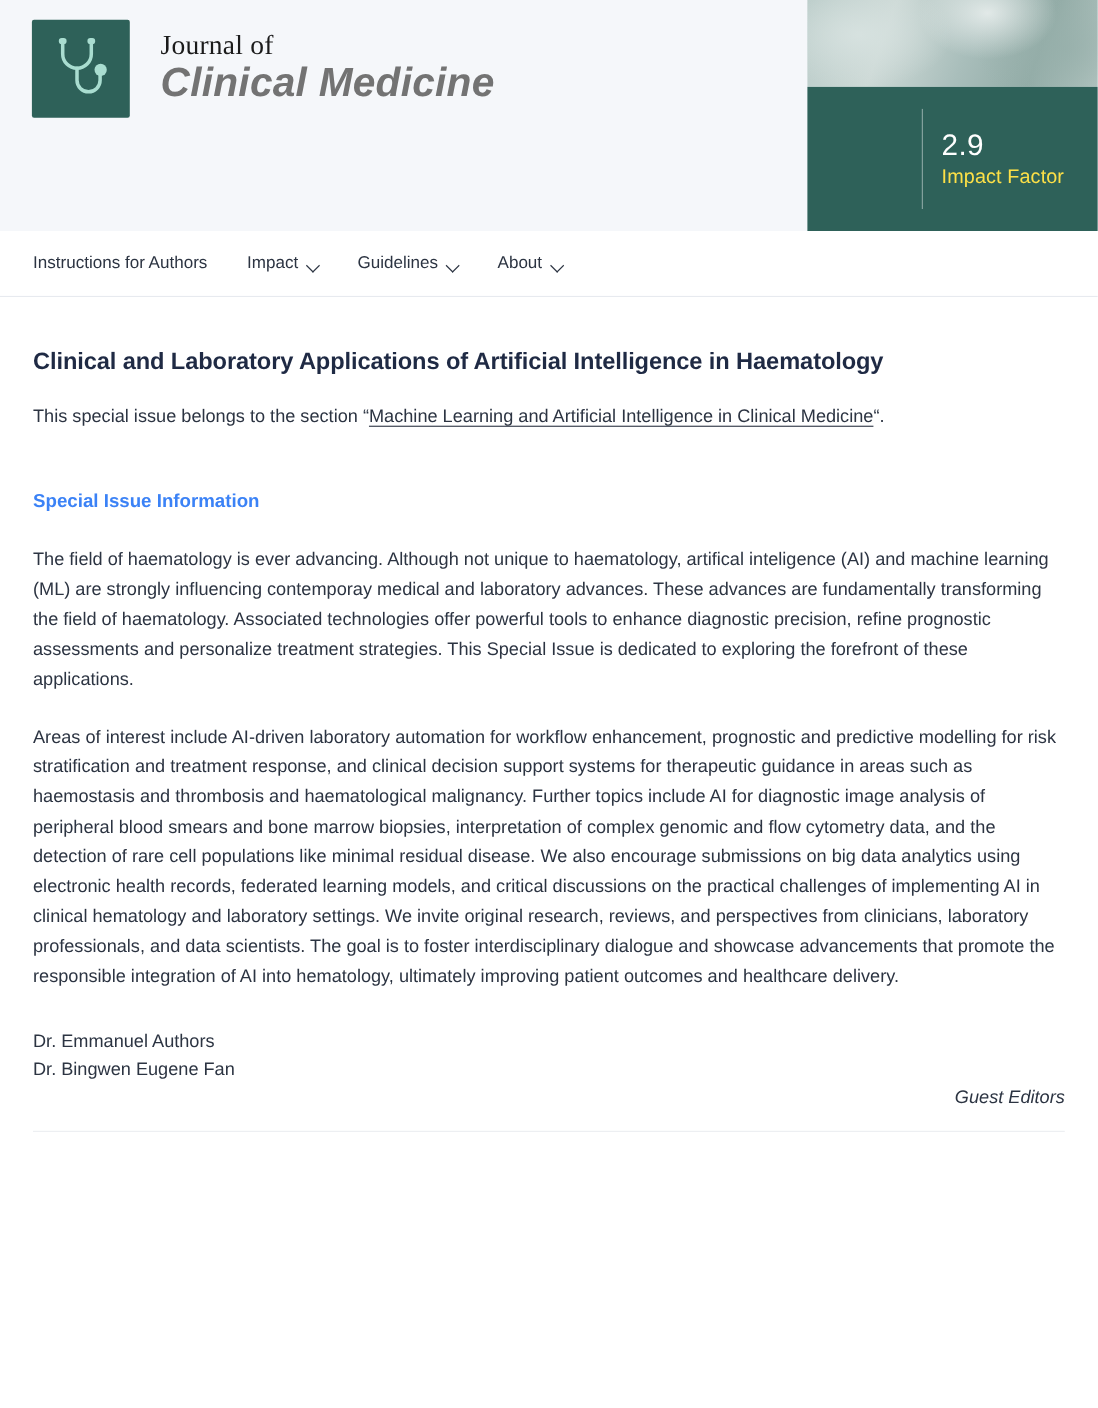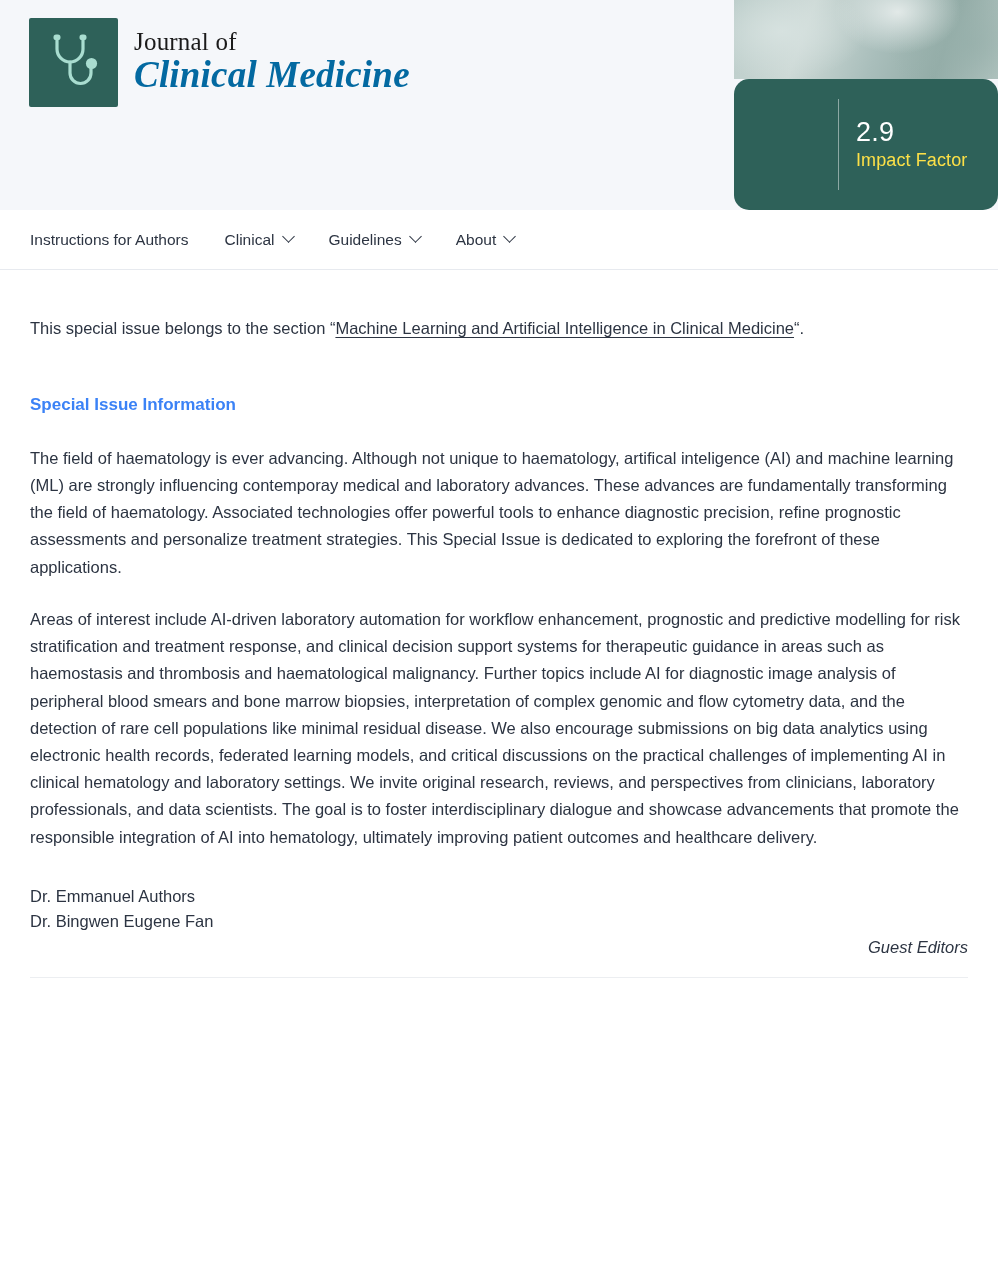--- a/index.html
+++ b/index.html
@@ -17,21 +17,21 @@
   .masthead {
     position: relative;
     height: 210px;
     background: #f5f7fa;
     display: flex;
     align-items: flex-start;
   }
   .brand {
     display: flex;
     align-items: center;
-    gap: 16px;
+    gap: 28px;
     padding: 18px 0 0 29px;
   }
   .logo-tile {
     width: 89px;
     height: 89px;
     background: #2e6159;
     border-radius: 2px;
     flex: 0 0 auto;
     display: flex;
     align-items: center;
@@ -40,25 +40,25 @@
   .logo-tile svg { display: block; }
   .wordmark { line-height: 1; padding-bottom: 4px; }
   .wordmark .line1 {
     font-family: "Liberation Serif", serif;
     font-size: 25px;
     color: #1b1b1b;
     letter-spacing: .2px;
     margin-bottom: 2px;
   }
   .wordmark .line2 {
-    font-family: Liberation Serif, serif;
+    font-family: Liberation Sans, sans-serif;
     font-size: 37px;
     font-weight: bold;
     font-style: italic;
-    color: #0369a1;
+    color: #737373;
     letter-spacing: .2px;
   }
 
   
   .if-col {
     position: absolute;
     top: 0;
     right: 0;
     width: 264px;
     height: 210px;
@@ -72,21 +72,20 @@
       linear-gradient(110deg, #b9cbc8 0%, #cdd9d6 28%, #a9bebb 55%, #93aca7 78%, #b4c6c2 100%);
     filter: blur(0.4px);
   }
   .if-panel {
     height: 131px;
     background: #2e6159;
     display: flex;
     align-items: center;
     padding-left: 104px;
     position: relative;
-    border-radius: 15px;
   }
   .if-divider {
     position: absolute;
     left: 104px;
     top: 20px;
     bottom: 20px;
     width: 1px;
     background: rgba(255,255,255,.45);
   }
   .if-text { padding-left: 18px; }
@@ -109,21 +108,21 @@
     height: 60px;
     background: #ffffff;
     border-bottom: 1px solid #e7eaef;
     display: flex;
     align-items: center;
     padding-left: 30px;
     gap: 36px;
   }
   .nav-item {
     display: flex;
-    align-items: center;
+    align-items: flex-end;
     gap: 9px;
     font-size: 15.5px;
     color: #2c3442;
     cursor: pointer;
     white-space: nowrap;
   }
   .chev {
     display: inline-block;
     width: 9px;
     height: 9px;
@@ -214,35 +213,36 @@
     </div>
   </div>
 
 </header>
 
 <nav class="navbar">
   <div class="nav-item">
     <span>Instructions for Authors</span>
   </div>
   <div class="nav-item">
-    <span>Clinical</span>
+    <span>Impact</span>
     <i class="chev"></i>
   </div>
   <div class="nav-item">
     <span>Guidelines</span>
     <i class="chev"></i>
   </div>
   <div class="nav-item">
     <span>About</span>
     <i class="chev"></i>
   </div>
 </nav>
 
 <main>
 
+  <h1 class="page-title">Clinical and Laboratory Applications of Artificial Intelligence in Haematology</h1>
 
   <p class="section-note"><span>This special issue belongs to the section “</span><a href="#">Machine Learning and Artificial Intelligence in Clinical Medicine</a><span>“.</span></p>
 
   <h2 class="subhead">Special Issue Information</h2>
 
 
   <p class="body">The field of haematology is ever advancing. Although not unique to haematology, artifical inteligence (AI) and machine learning (ML) are strongly influencing contemporay medical and laboratory advances. These advances are fundamentally transforming the field of haematology. Associated technologies offer powerful tools to enhance diagnostic precision, refine prognostic assessments and personalize treatment strategies. This Special Issue is dedicated to exploring the forefront of these applications.</p>
 
   <p class="body">Areas of interest include AI-driven laboratory automation for workflow enhancement, prognostic and predictive modelling for risk stratification and treatment response, and clinical decision support systems for therapeutic guidance in areas such as haemostasis and thrombosis and haematological malignancy. Further topics include AI for diagnostic image analysis of peripheral blood smears and bone marrow biopsies, interpretation of complex genomic and flow cytometry data, and the detection of rare cell populations like minimal residual disease. We also encourage submissions on big data analytics using electronic health records, federated learning models, and critical discussions on the practical challenges of implementing AI in clinical hematology and laboratory settings. We invite original research, reviews, and perspectives from clinicians, laboratory professionals, and data scientists. The goal is to foster interdisciplinary dialogue and showcase advancements that promote the responsible integration of AI into hematology, ultimately improving patient outcomes and healthcare delivery.</p>
 

